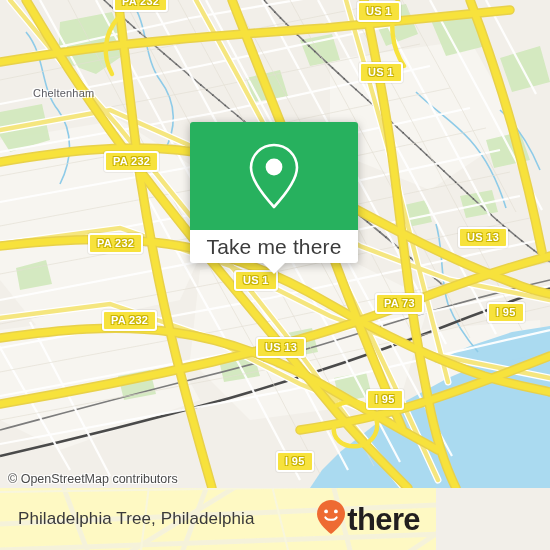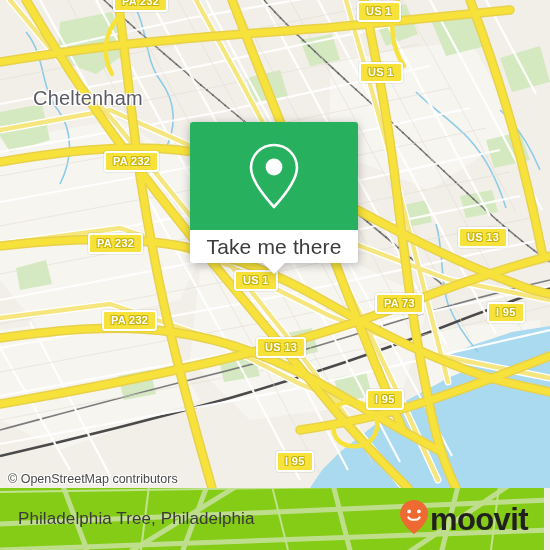--- a/index.html
+++ b/index.html
@@ -42,21 +42,21 @@
       -1px -1px 0 #c9b400, 1px -1px 0 #c9b400,
       -1px  1px 0 #c9b400, 1px  1px 0 #c9b400;
     box-shadow: 0 0 0 1px rgba(0,0,0,.05);
   }
   .shield-cut { overflow: hidden; }
 
   
   .place-label {
     position: absolute;
     color: #5b5b63;
-    font-size: 20px;
+    font-size: 11px;
     letter-spacing: .2px;
     text-shadow:
       -1.4px -1.4px 0 rgba(255,255,255,.95), 1.4px -1.4px 0 rgba(255,255,255,.95),
       -1.4px  1.4px 0 rgba(255,255,255,.95), 1.4px  1.4px 0 rgba(255,255,255,.95),
        0 0 3px rgba(255,255,255,.95);
     white-space: nowrap;
   }
 
   
   #attribution {
@@ -109,22 +109,22 @@
     width: 0; height: 0;
     border-left: 11px solid transparent;
     border-right: 11px solid transparent;
     border-top: 11px solid #ffffff;
   }
 
   
   #footer {
     position: absolute;
     left: 0; top: 488px;
-    width: 544px; height: 62px;
-    background: #84cc16;
+    width: 436px; height: 62px;
+    background: #fef9c3;
     overflow: hidden;
     display: flex;
     align-items: center;
     justify-content: space-between;
     padding: 0 16px 0 18px;
   }
   #footer-watermark {
     position: absolute; left: 0; top: -10px;
     width: 550px; height: 80px;
     opacity: .55;
@@ -369,17 +369,17 @@
 
     <div id="brand">
       <span>
         <svg width="30" height="36" viewBox="0 0 30 36">
           <path d="M15 1 C7.3 1 1 7.2 1 14.9 C1 22.6 9.2 30.4 15 35 C20.8 30.4 29 22.6 29 14.9 C29 7.2 22.7 1 15 1 Z" fill="#ee6a32"></path>
           <circle cx="10.1" cy="12.4" r="1.9" fill="#ffffff"></circle>
           <circle cx="19.9" cy="12.4" r="1.9" fill="#ffffff"></circle>
           <path d="M9.4 18.4 C11.2 21.6 18.8 21.6 20.6 18.4" stroke="#ffffff" stroke-width="2.1" fill="none" stroke-linecap="round"></path>
         </svg>
       </span>
-      <span id="brand-word">moovit</span>
+      <span id="brand-word">there</span>
     </div>
   </div>
 
 </div>
 
 </body></html>

